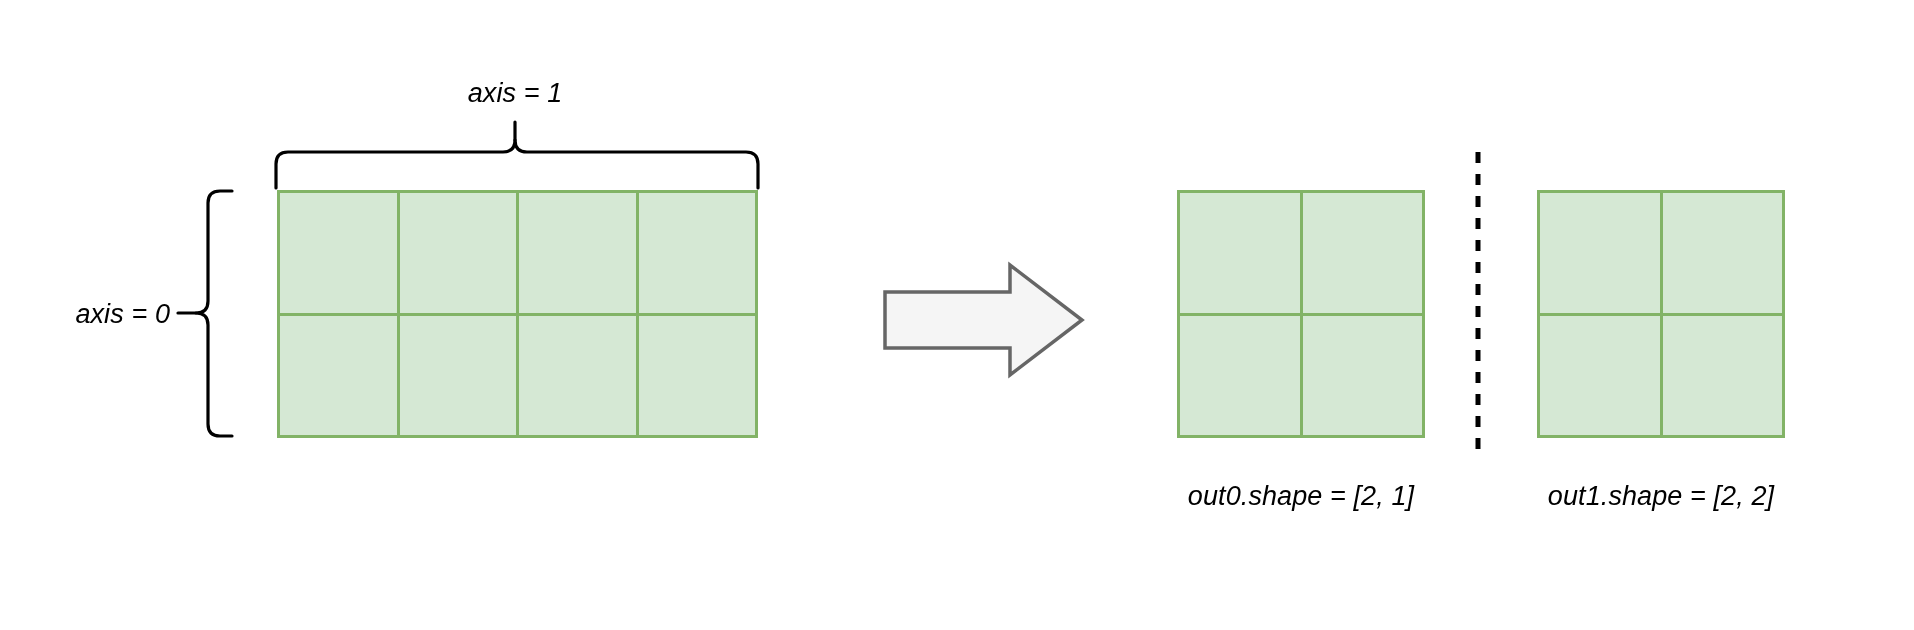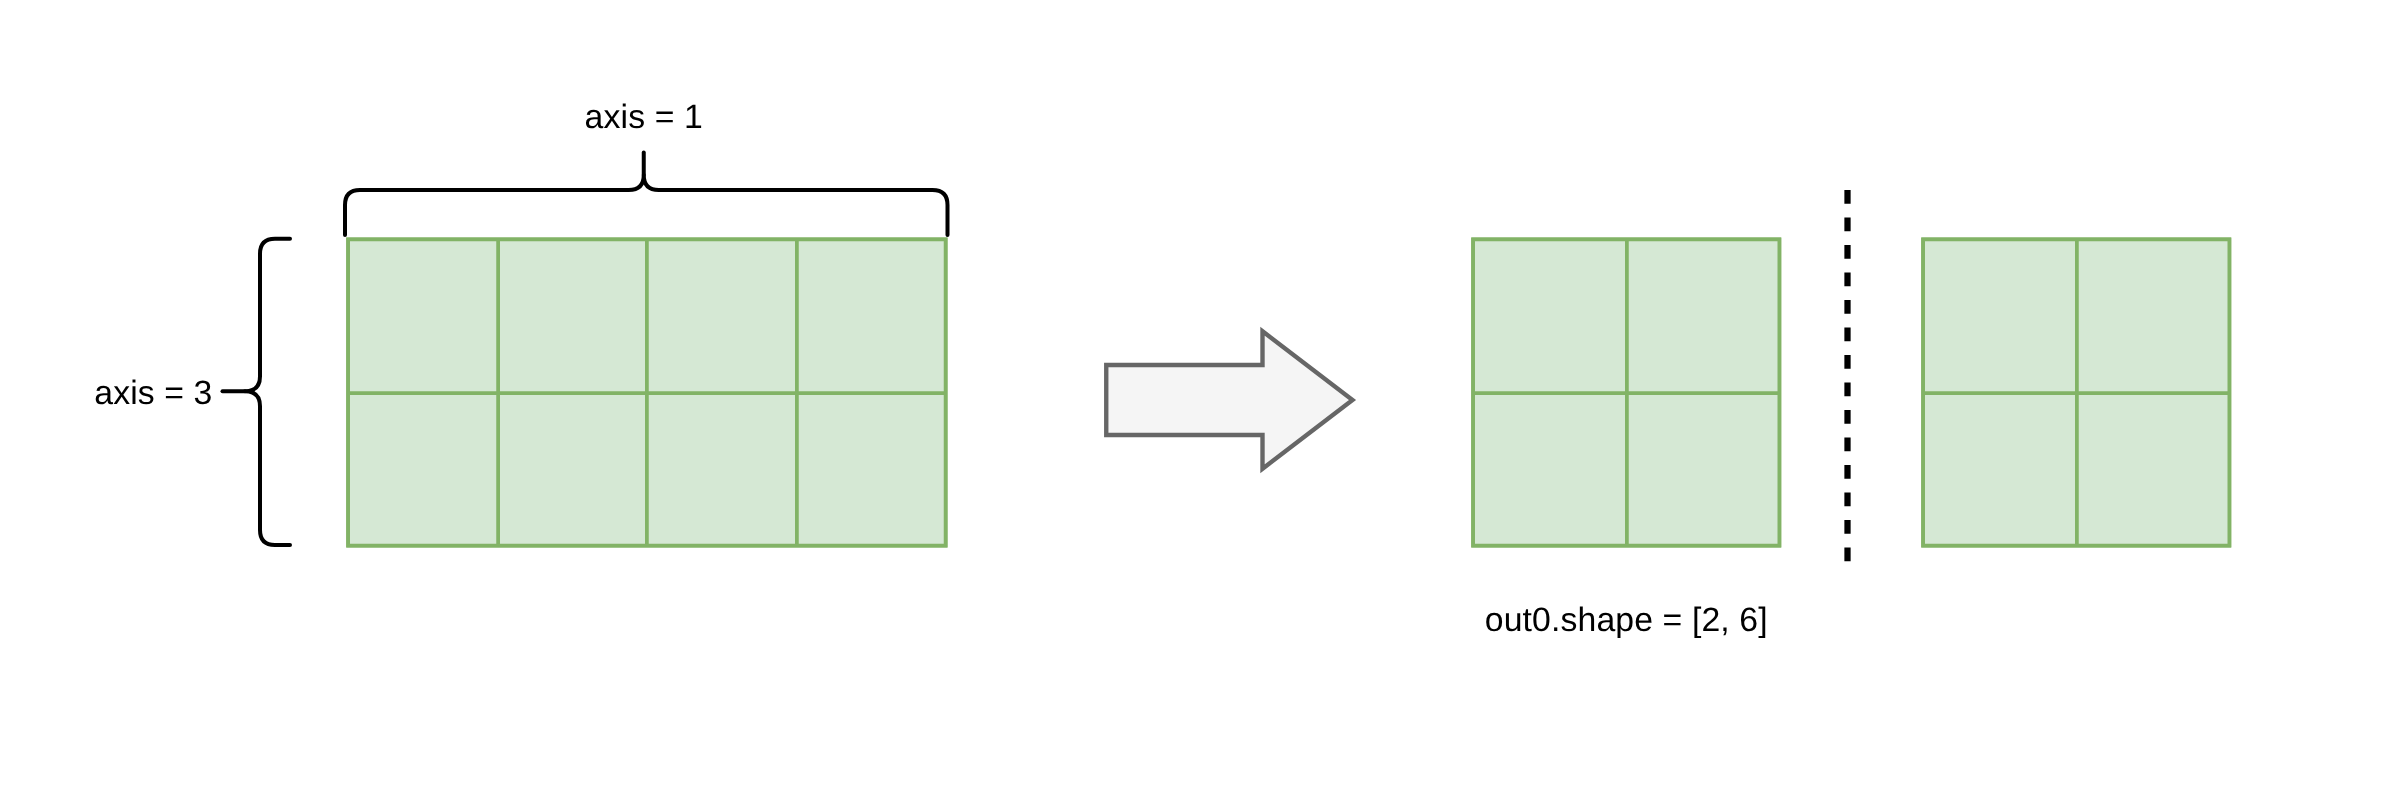--- a/index.html
+++ b/index.html
@@ -15,20 +15,21 @@
     font-family: "Liberation Sans", sans-serif;
     color: #000000;
   }
 
   .stage {
     position: absolute;
     left: 0;
     top: 0;
     width: 1914px;
     height: 630px;
+    font-style: italic;
   }
 
   
   .label {
     position: absolute;
     font-size: 27px;
     line-height: 1;
     color: #000000;
     white-space: nowrap;
     letter-spacing: 0.1px;
@@ -173,20 +174,21 @@
              L 1010 375
              L 1010 348
              L 885 348
              Z"></path>
 
     <path class="divider-path" d="M 1478 152 L 1478 460"></path>
   </svg>
 
   <div class="label center" style="left: 515px; top: 80px;">axis = 1</div>
 
-  <div class="label right-align" style="left: 170px; top: 301px;">axis = 3</div>
+  <div class="label right-align" style="left: 170px; top: 301px;">axis = 0</div>
 
 
 
-  <div class="label center" style="left: 1301px; top: 483px;">out0.shape = [2, 6]</div>
+  <div class="label center" style="left: 1301px; top: 483px;">out0.shape = [2, 1]</div>
 
+  <div class="label center" style="left: 1661px; top: 483px;">out1.shape = [2, 2]</div>
 
 </div>
 
 </body></html>

